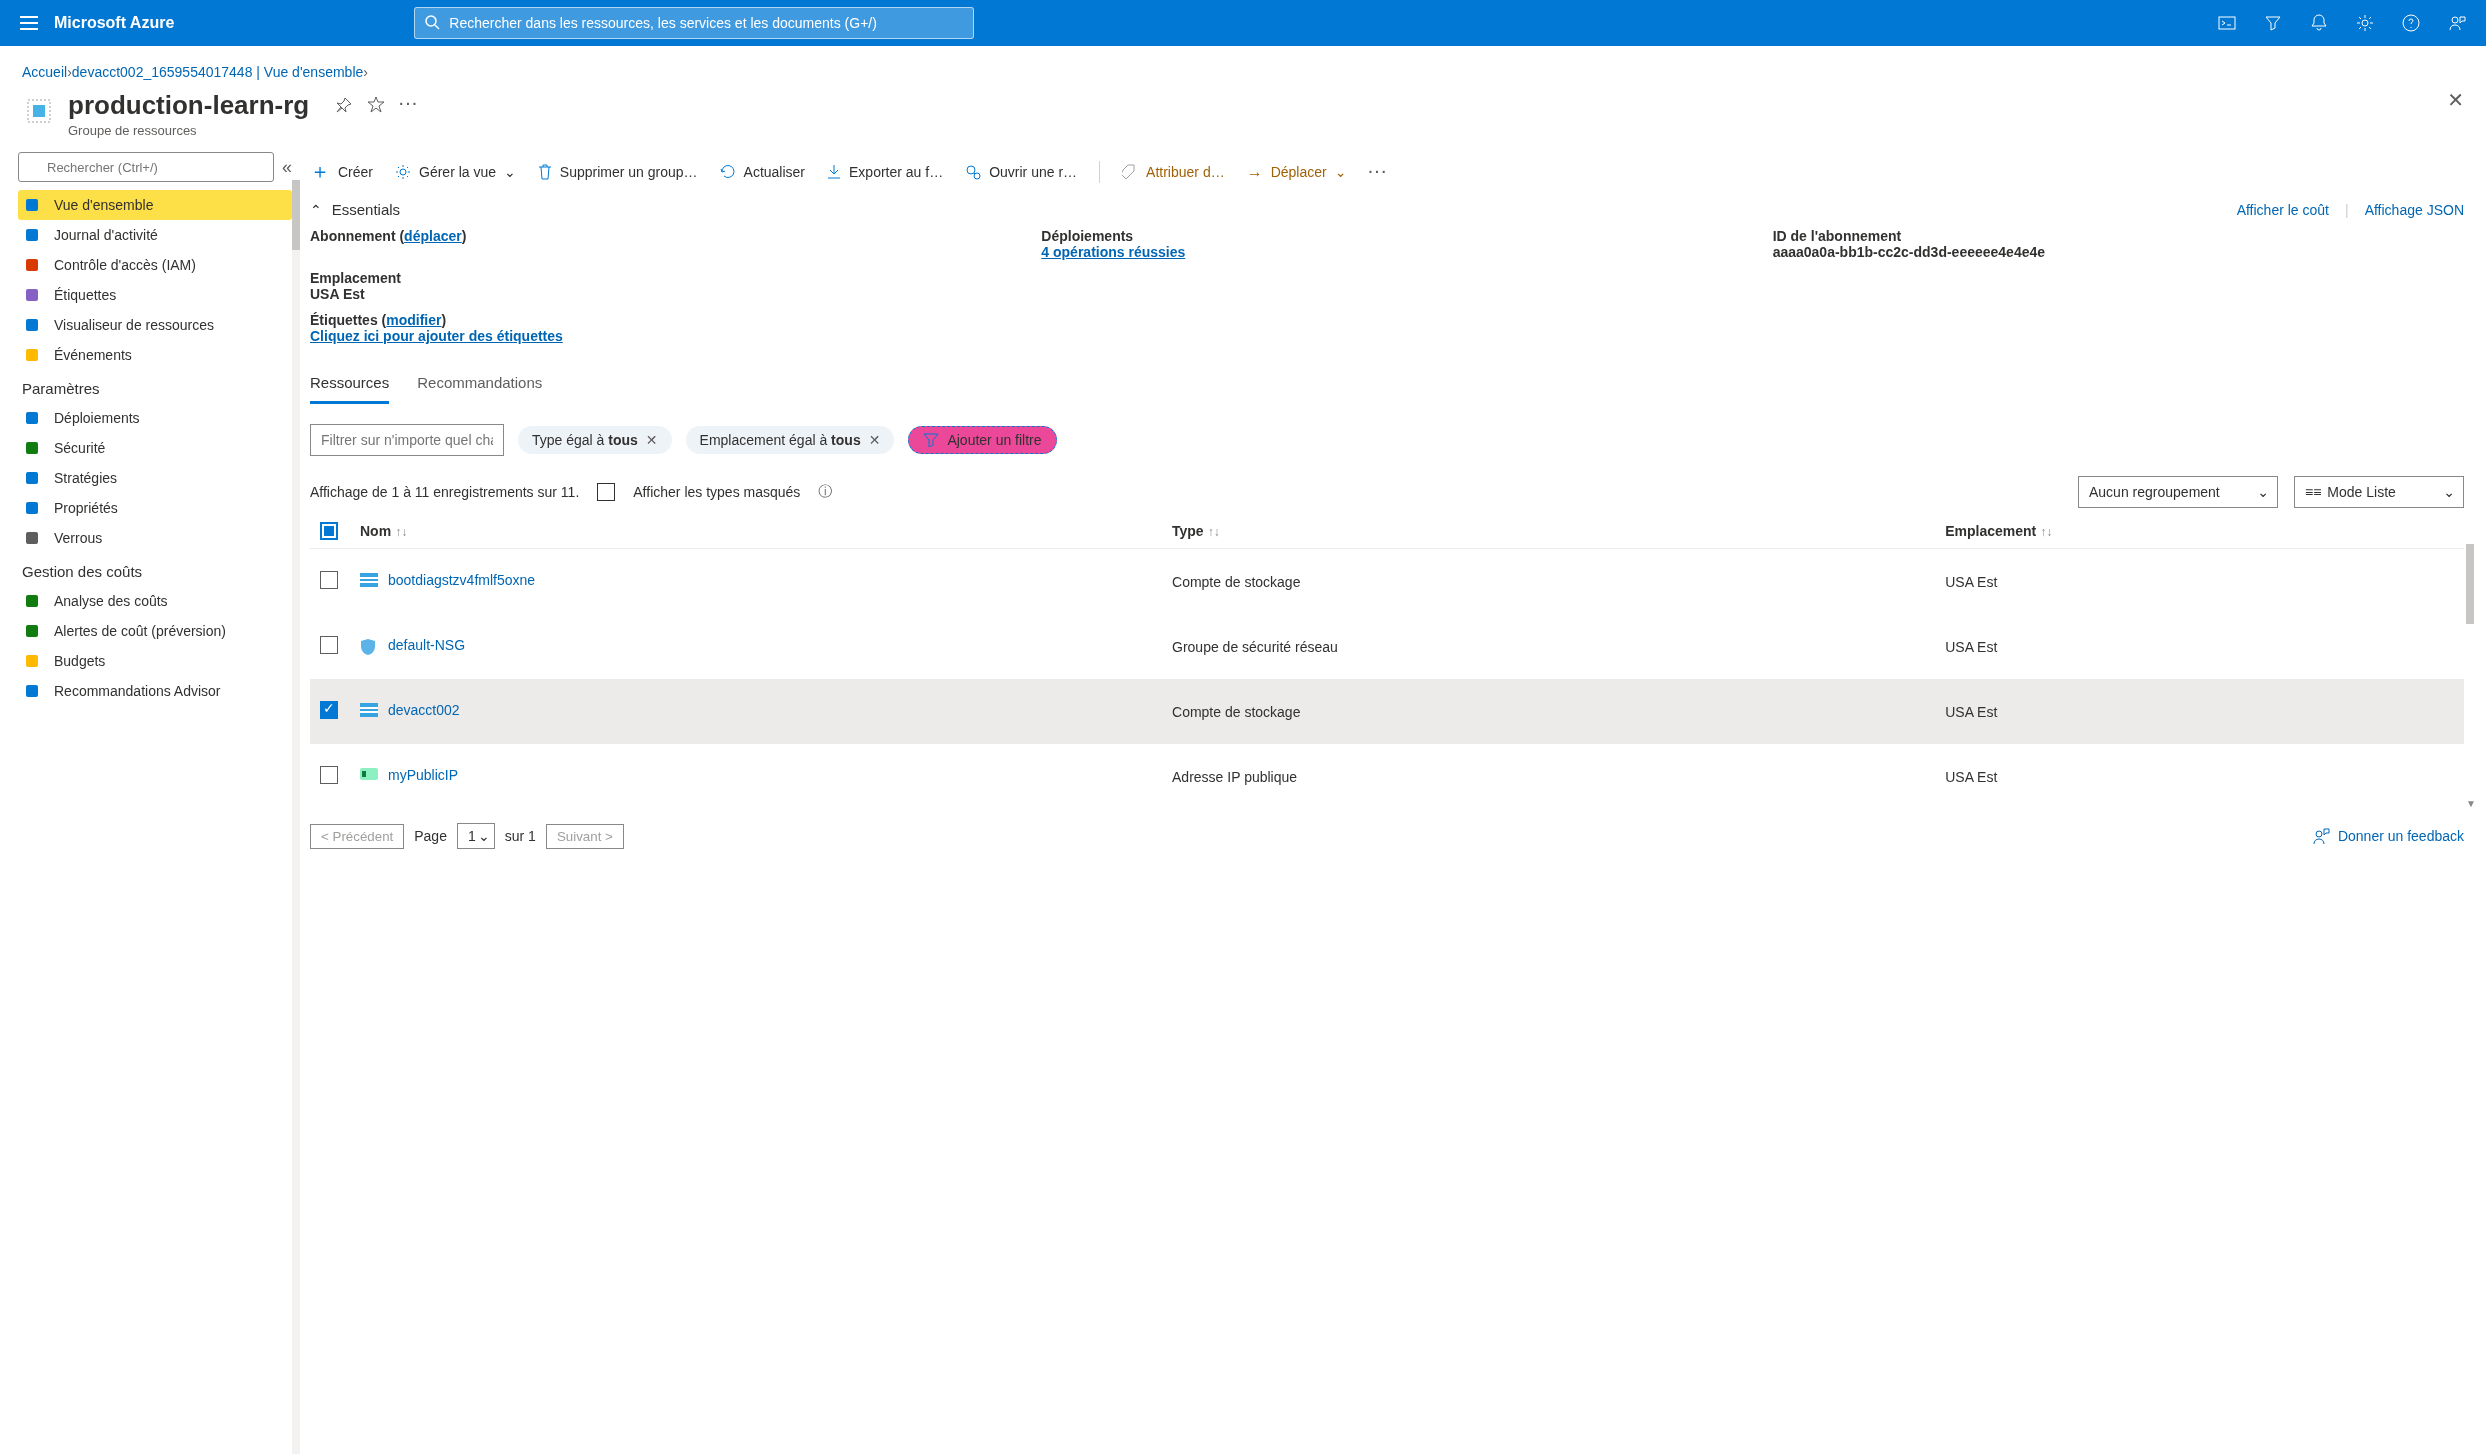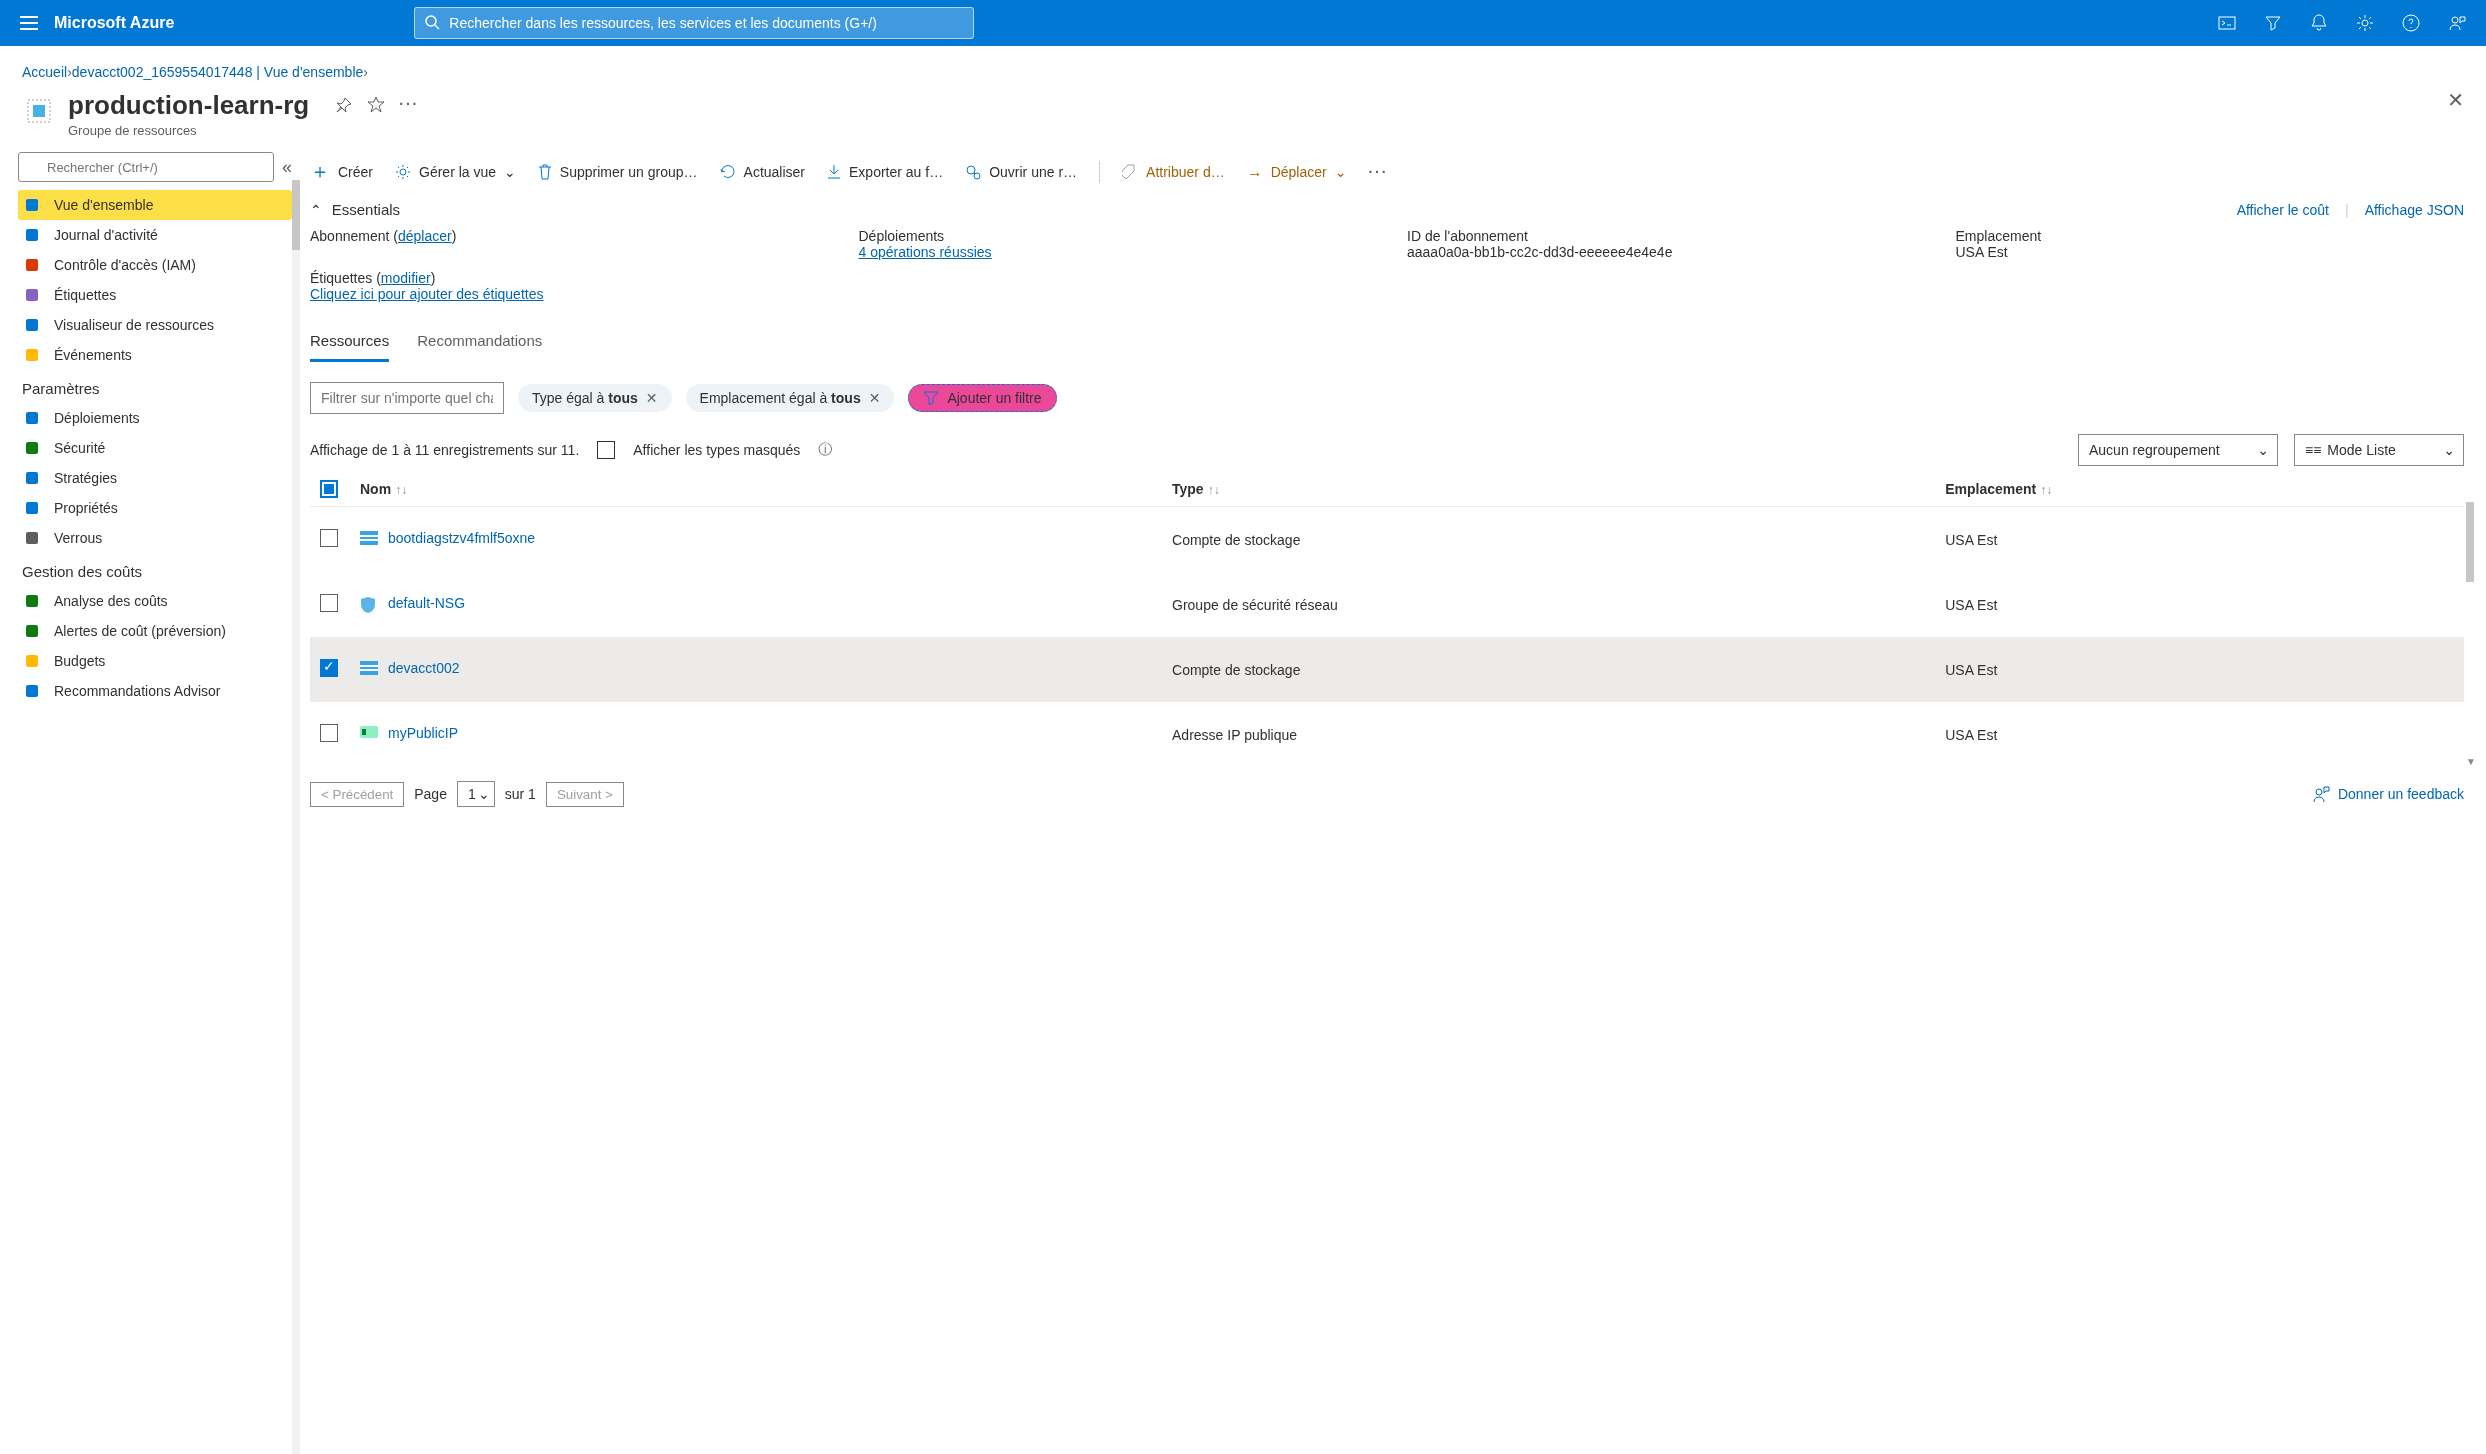--- a/index.html
+++ b/index.html
@@ -48,21 +48,21 @@
 .tb-btn.disabled { color:#a16207; }
 .tb-sep { width:1px; height:22px; background:#d2d0ce; }
 .tb-more { cursor:pointer; color:#605e5c; letter-spacing:2px; font-weight:bold; }
 
 .ess-bar { display:flex; align-items:center; gap:10px; padding:10px 0; }
 .ess-bar .chev { color:#323130; cursor:pointer; }
 .ess-right { margin-left:auto; display:flex; gap:16px; }
 .ess-right a { color:#0066b4; text-decoration:none; }
 .ess-right .sep { color:#d2d0ce; }
 
-.ess-grid { display:grid; grid-template-columns: 1fr 1fr 1fr 1fr; column-gap:40px; row-gap:10px; padding:0 0 10px 0; font-size:14px; }
+.ess-grid { display:grid; grid-template-columns: 1fr 1fr 1fr; column-gap:40px; row-gap:10px; padding:0 0 10px 0; font-size:14px;font-weight:bold; }
 .ess-lbl { color:#323130; }
 .ess-link { color:#0066b4; text-decoration:underline; cursor:pointer; }
 .ess-val { color:#323130; }
 
 .tabs { display:flex; gap:28px; margin-top:14px; border-bottom:0; }
 .tab { padding:6px 0 10px 0; font-size:15px; cursor:pointer; color:#605e5c; }
 .tab.active { color:#323130; border-bottom:3px solid #0078d4; font-weight:400; }
 
 .filter-row { display:flex; gap:14px; align-items:center; margin:20px 0 14px 0; flex-wrap:wrap; }
 .filter-input { width:194px; height:32px; border:1px solid #8a8886; padding:0 10px; font-size:14px; }

